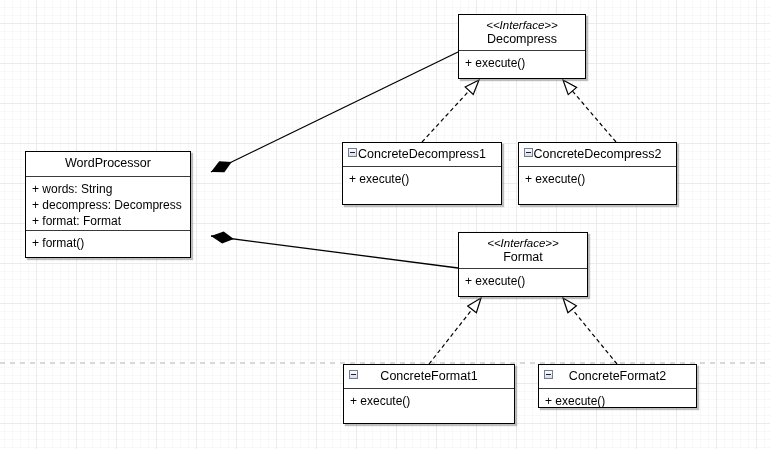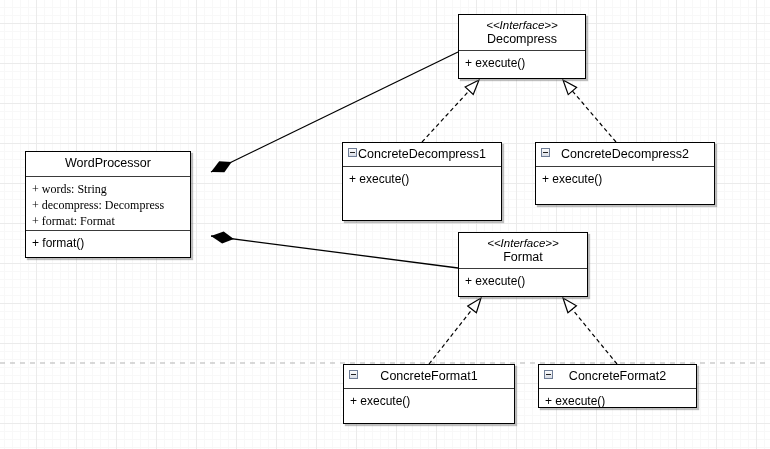--- a/index.html
+++ b/index.html
@@ -51,28 +51,28 @@
     background: linear-gradient(#fdfdfd, #d8dde6);
     display: flex; align-items: center; justify-content: center;
   }
   .collapse-icon::after {
     content: ""; display: block; width: 5px; height: 1px; background: #222;
   }
 
   
   #wordprocessor   { left: 25px;  top: 151px; width: 166px; height: 107px; }
   #wordprocessor .uml-title { height: 24.5px; }
-  #wordprocessor .attrs     { height: 54px; font-family: Liberation Serif, serif; }
+  #wordprocessor .attrs     { height: 54px; }
 
   #decompress      { left: 458px; top: 14px;  width: 128px; height: 65px; }
   #format          { left: 458px; top: 232px; width: 130px; height: 65px; }
   .iface .uml-title { height: 36px; }
 
-  #concretedecompress1 { left: 342px; top: 142px; width: 160px; height: 79px; }
-  #concretedecompress2 { left: 535px; top: 142px; width: 180px; height: 63px; }
+  #concretedecompress1 { left: 342px; top: 142px; width: 160px; height: 63px; }
+  #concretedecompress2 { left: 518px; top: 142px; width: 159px; height: 63px; }
   #concreteformat1     { left: 343px; top: 364px; width: 172px; height: 60px; }
   #concreteformat2     { left: 538px; top: 364px; width: 159px; height: 44px; }
   .concrete .uml-title { height: 23.5px; }
 </style>
 </head>
 <body>
 
 <svg id="connectors" viewBox="0 0 770 449" xmlns="http://www.w3.org/2000/svg">
   <defs>
     <marker id="diamond" markerUnits="userSpaceOnUse" markerWidth="24" markerHeight="13" refX="0" refY="6.5" orient="auto">

